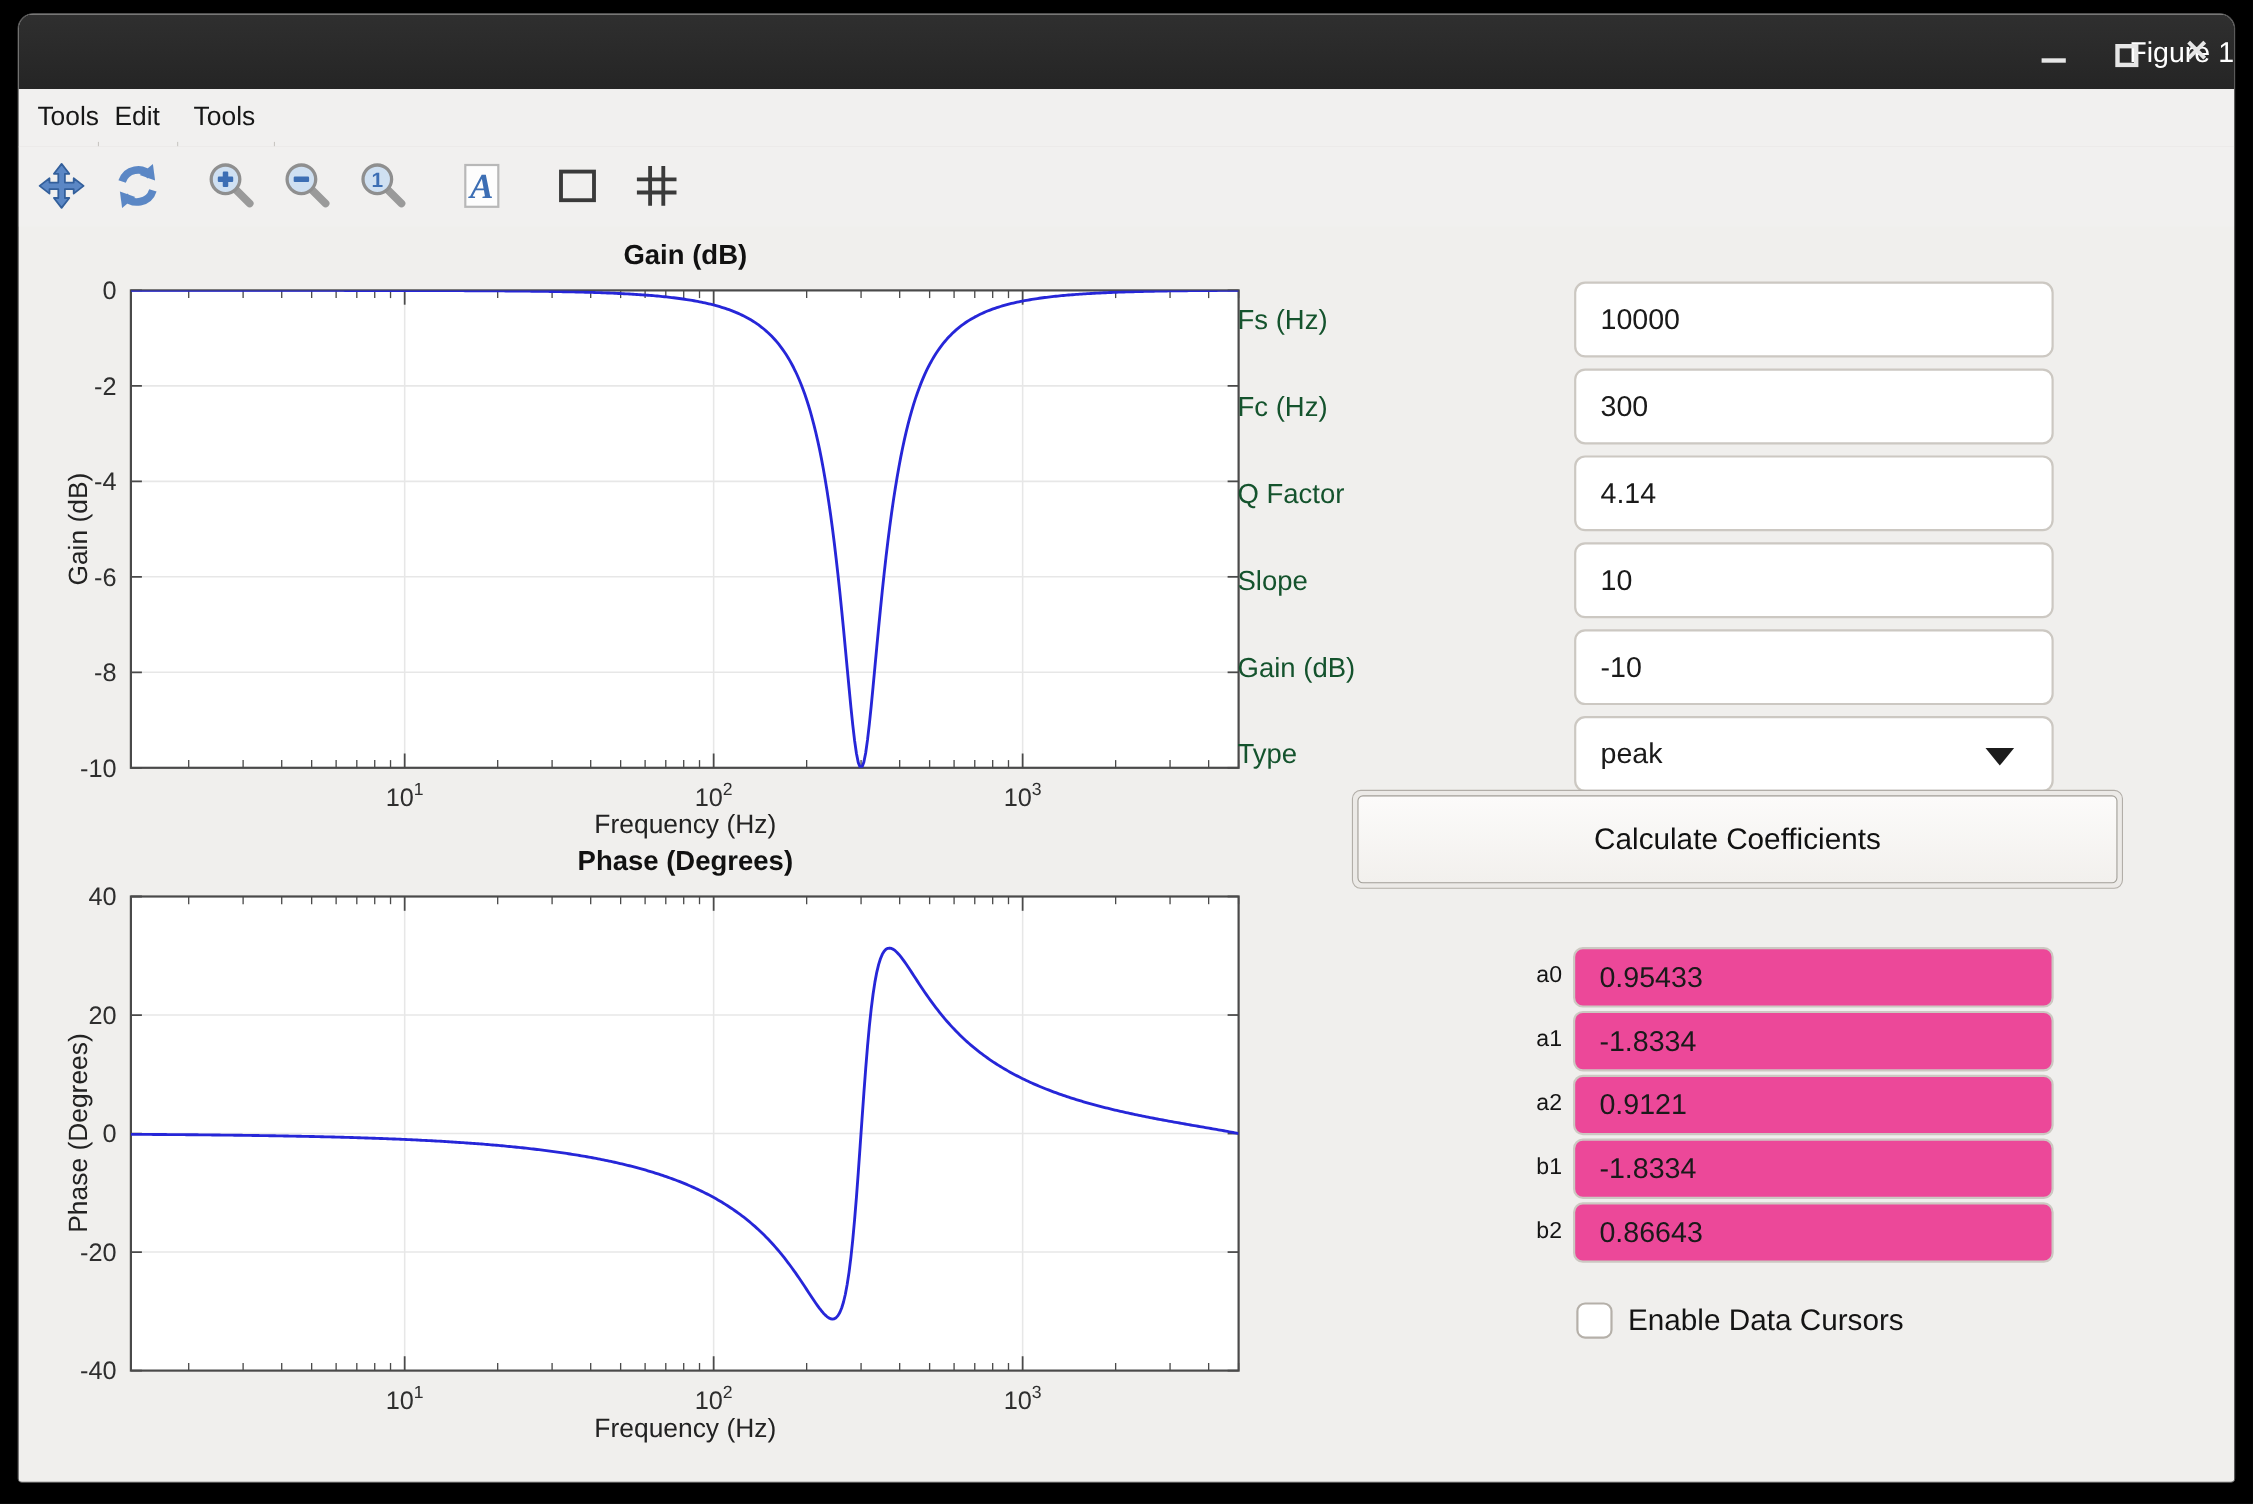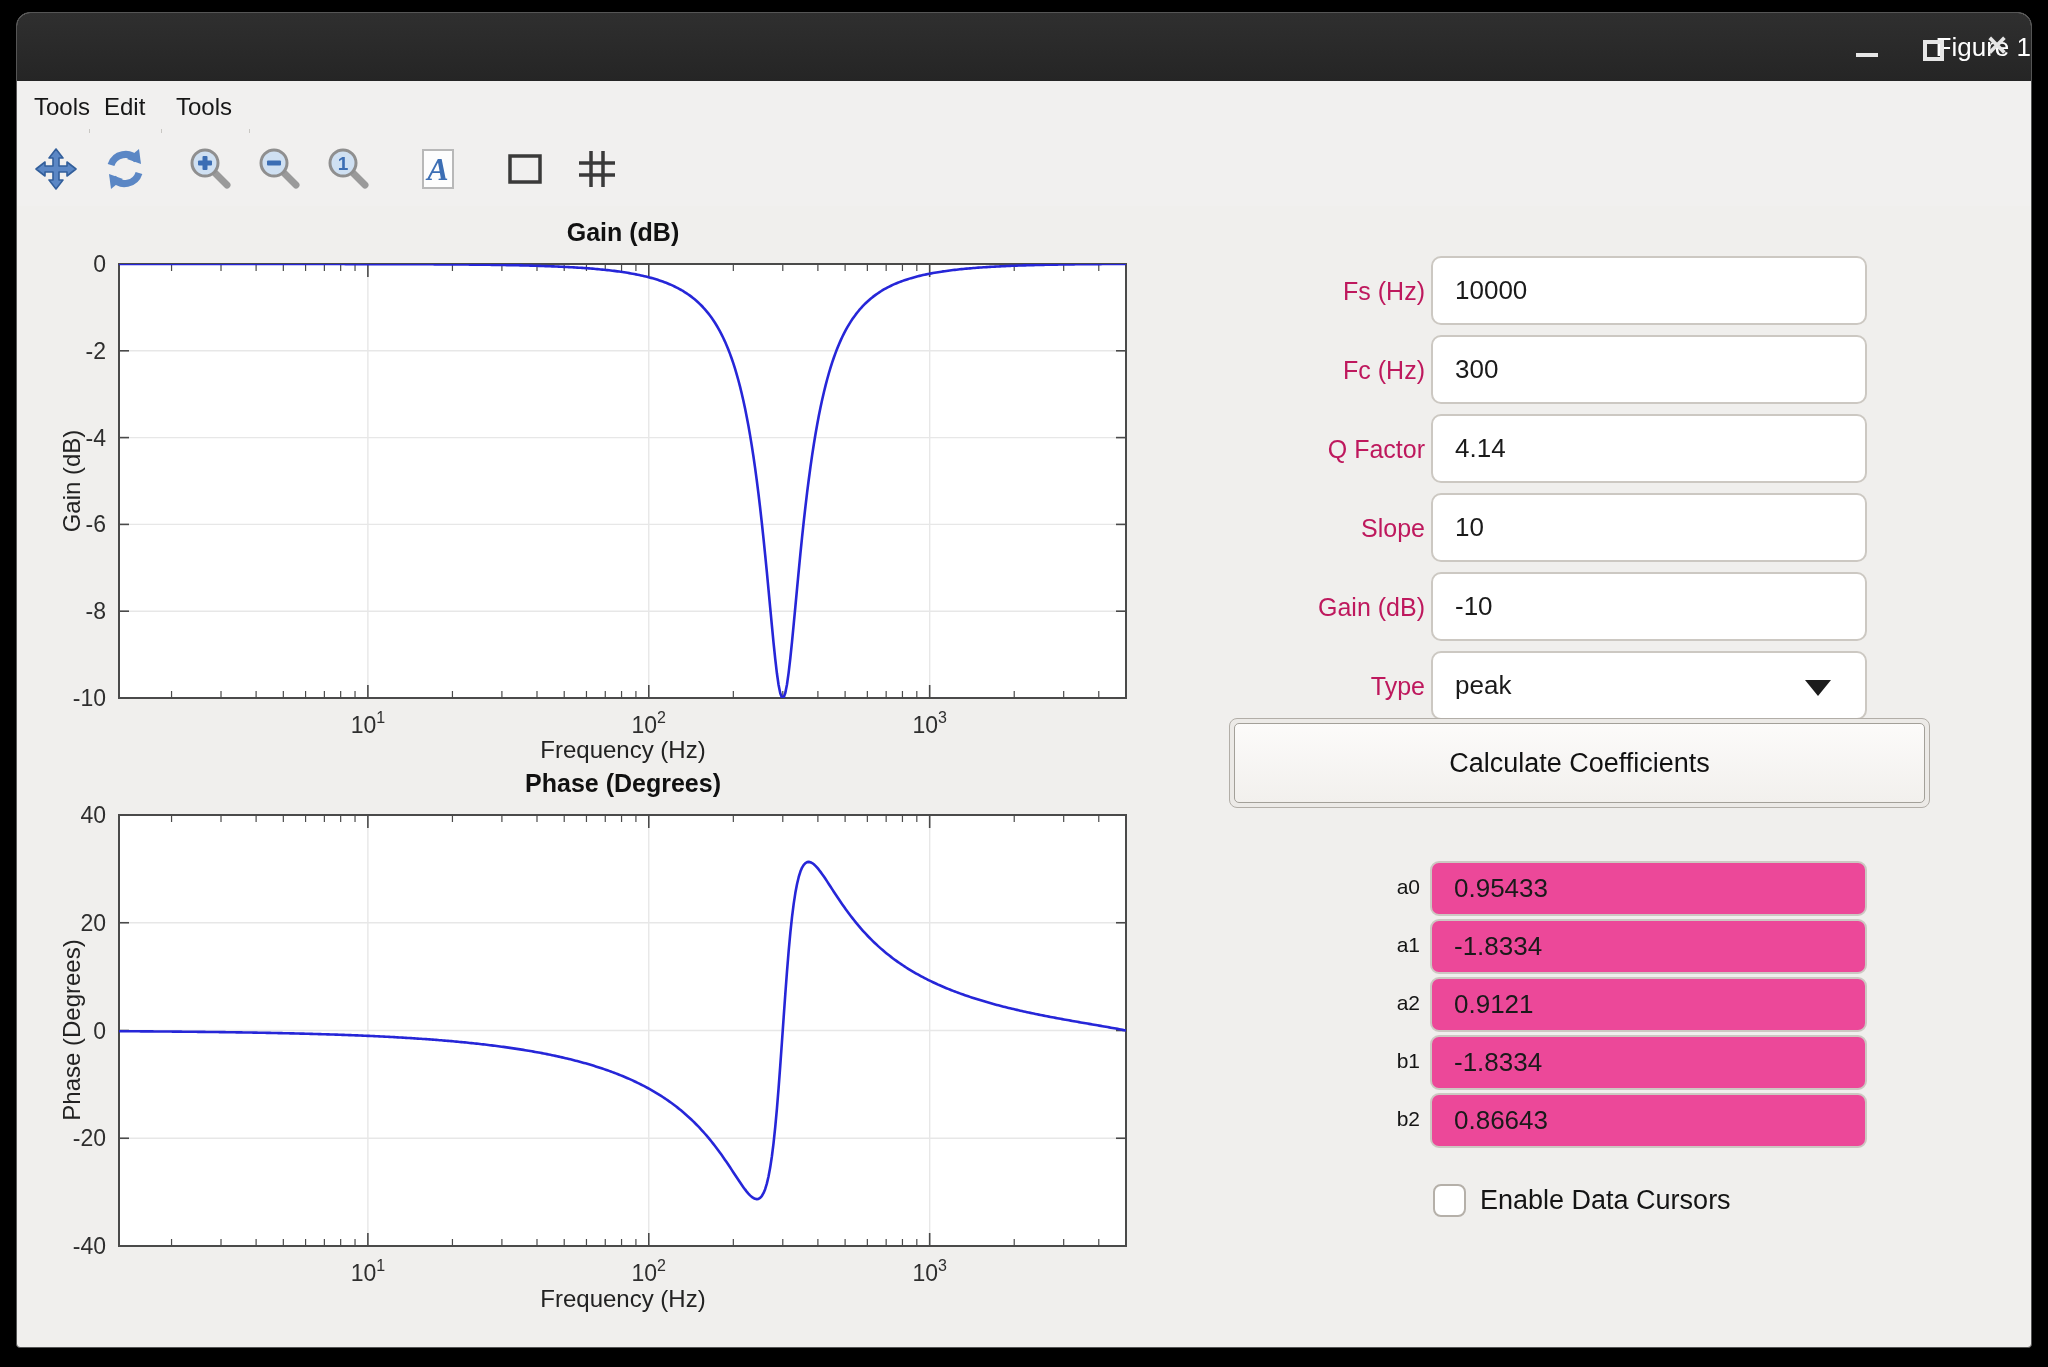--- a/index.html
+++ b/index.html
@@ -28,21 +28,21 @@
   .toolbar{position:absolute;left:0;top:120px;width:100%;height:73px;background:#f1f0ef;}
   .tool-btn{position:absolute;top:12px;width:48px;height:48px;}
   .tool-btn svg{width:48px;height:48px;display:block;}
   
   #plots-svg{position:absolute;left:0;top:0;width:2016px;height:1336px;}
   .plot-title{position:absolute;width:500px;text-align:center;font-size:25px;font-weight:bold;color:#111;}
   .plot-xlabel{position:absolute;width:400px;text-align:center;font-size:24px;color:#222;}
   .plot-ylabel{position:absolute;width:440px;height:30px;text-align:center;font-size:24px;color:#222;
                transform:rotate(-90deg);}
   
-  .param-label{position:absolute;width:300px;text-align:right;font-size:25px;color:#be185d;}
+  .param-label{position:absolute;width:300px;text-align:left;font-size:25px;color:#14532d;}
   .param-input{position:absolute;left:1414px;width:436px;height:69px;box-sizing:border-box;
                background:#fff;border:2px solid #ccc8c2;border-radius:10px;
                font-family:"Liberation Sans",sans-serif;font-size:26px;color:#1a1a1a;
                padding:0 0 0 22px;outline:none;}
   .type-select{position:absolute;left:1414px;width:436px;height:69px;box-sizing:border-box;
                background:#fff;border:2px solid #ccc8c2;border-radius:10px;}
   .type-select .val{position:absolute;left:22px;top:0;height:65px;line-height:65px;font-size:26px;color:#1a1a1a;}
   .type-select .arrow{position:absolute;right:34px;top:27px;width:0;height:0;
                border-left:13px solid transparent;border-right:13px solid transparent;
                border-top:16px solid #1c1c1c;}

